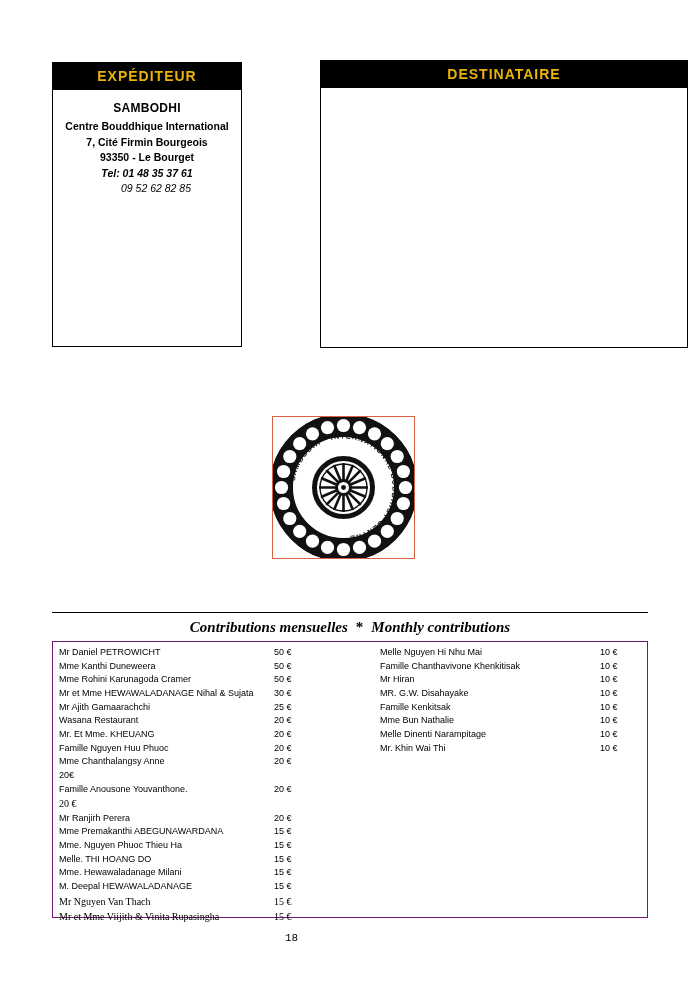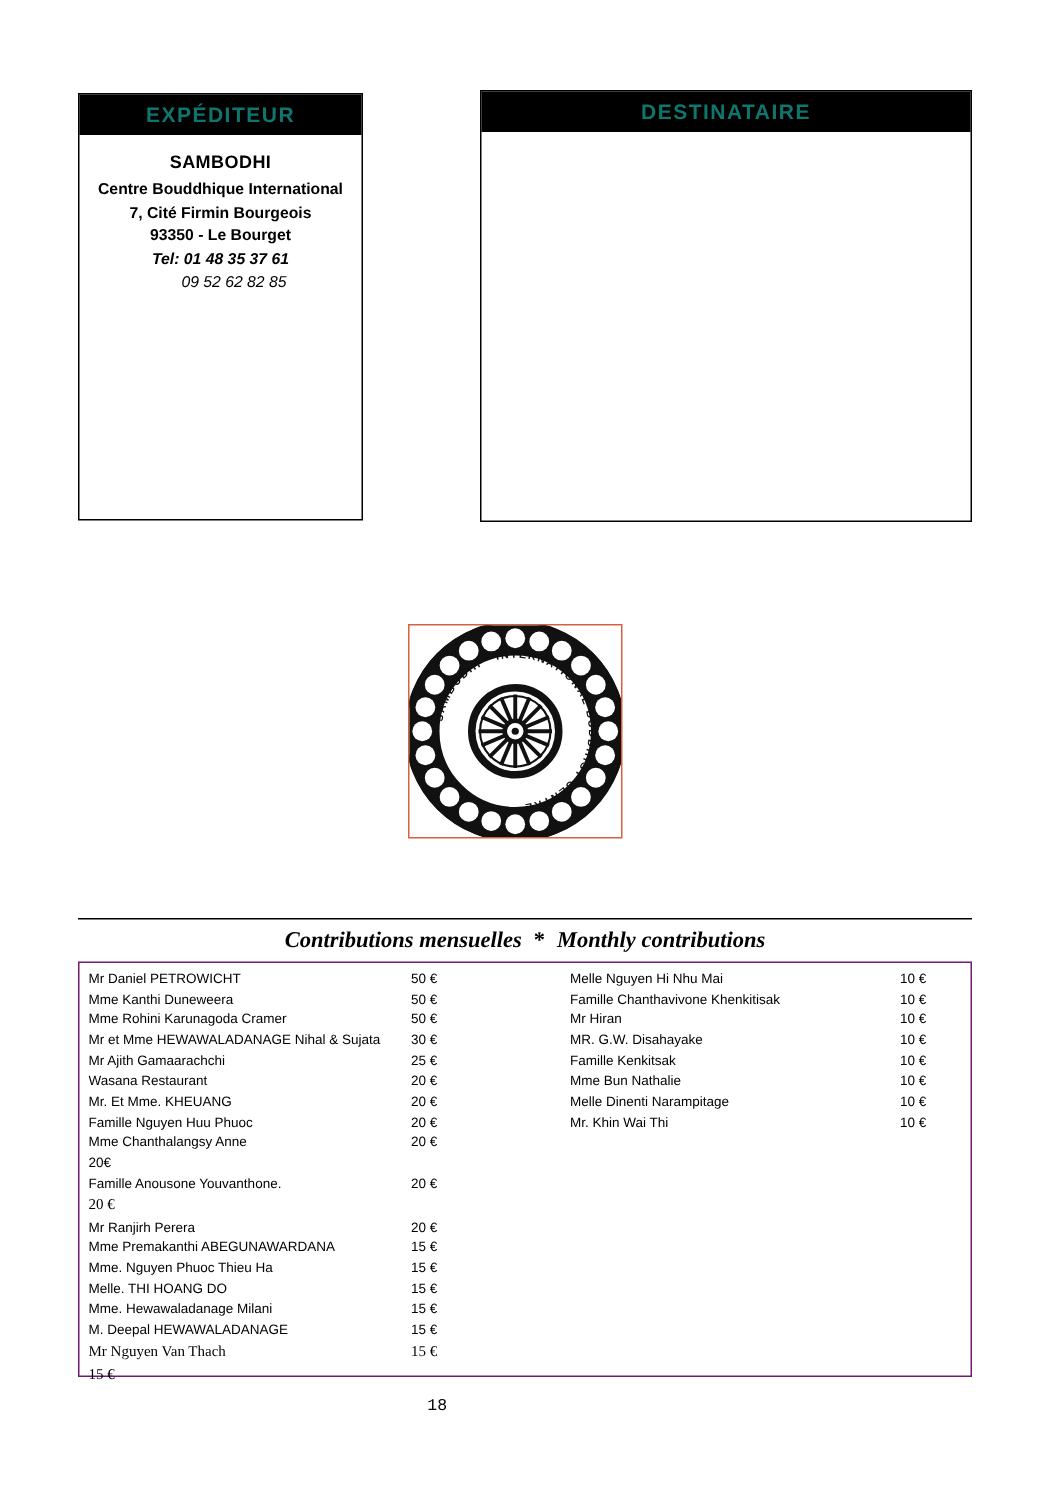--- a/index.html
+++ b/index.html
@@ -17,25 +17,25 @@
   }
 
   
   .addr-box {
     position: absolute;
     border: 1px solid #000;
     box-sizing: border-box;
     background: #fff;
   }
   #sender-box  { left: 52px;  top: 62px; width: 190px; height: 285px; }
-  #recipient-box { left: 320px; top: 60px; width: 328px; height: 288px; }
+  #recipient-box { left: 320px; top: 60px; width: 368px; height: 288px; }
 
   .addr-header {
     background: #000;
-    color: #0f766e;
+    color: #eab308;
     text-align: center;
     font-weight: bold;
     letter-spacing: 1px;
     padding: 5px 0 6px 0;
     font-size: 14px;
   }
   .addr-body {
     padding-top: 10px;
     text-align: center;
     font-size: 10.5px;
@@ -305,20 +305,21 @@
       </div>
       <div class="contrib-row">
         <span class="nm">M. Deepal HEWAWALADANAGE</span>
         <span class="amt">15 €</span>
       </div>
       <div class="contrib-row serif">
         <span class="nm">Mr Nguyen Van Thach</span>
         <span class="amt">15 €</span>
       </div>
       <div class="contrib-row serif">
+        <span class="nm">Mr et Mme Viijith &amp; Vinita Rupasingha</span>
         <span class="amt">15 €</span>
       </div>
     </div>
   <div class="contrib-col right" id="contrib-right">
       <div class="contrib-row">
         <span class="nm">Melle Nguyen Hi Nhu Mai</span>
         <span class="amt">10 €</span>
       </div>
       <div class="contrib-row">
         <span class="nm">Famille Chanthavivone Khenkitisak</span>

